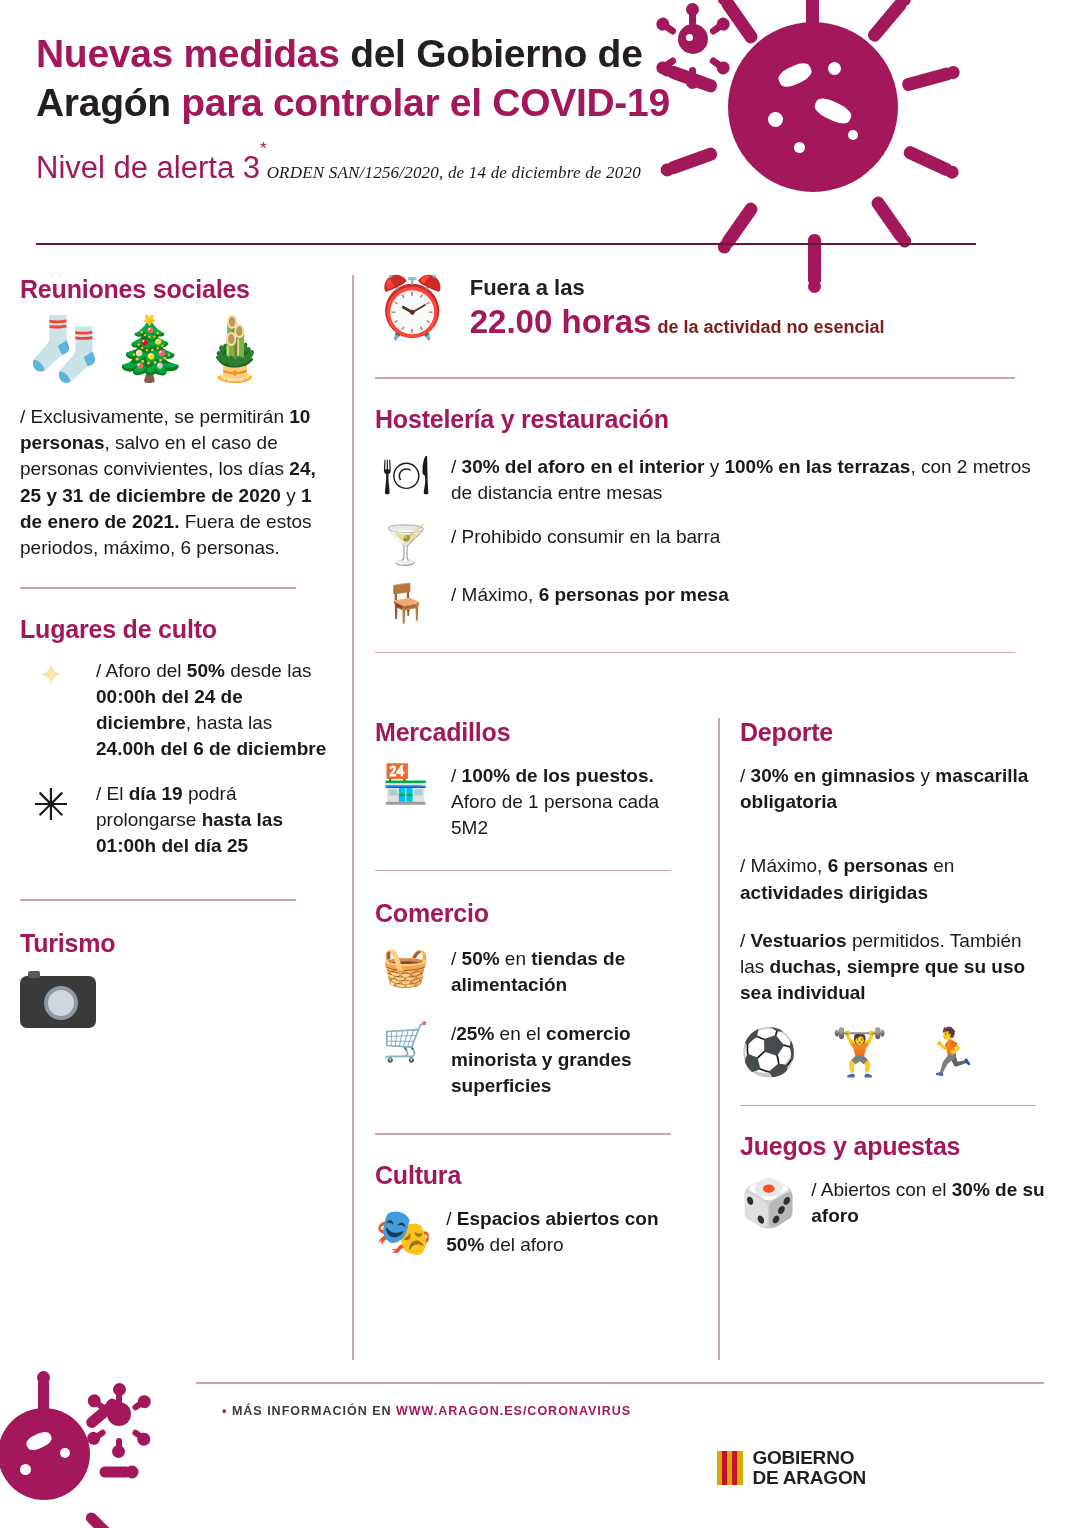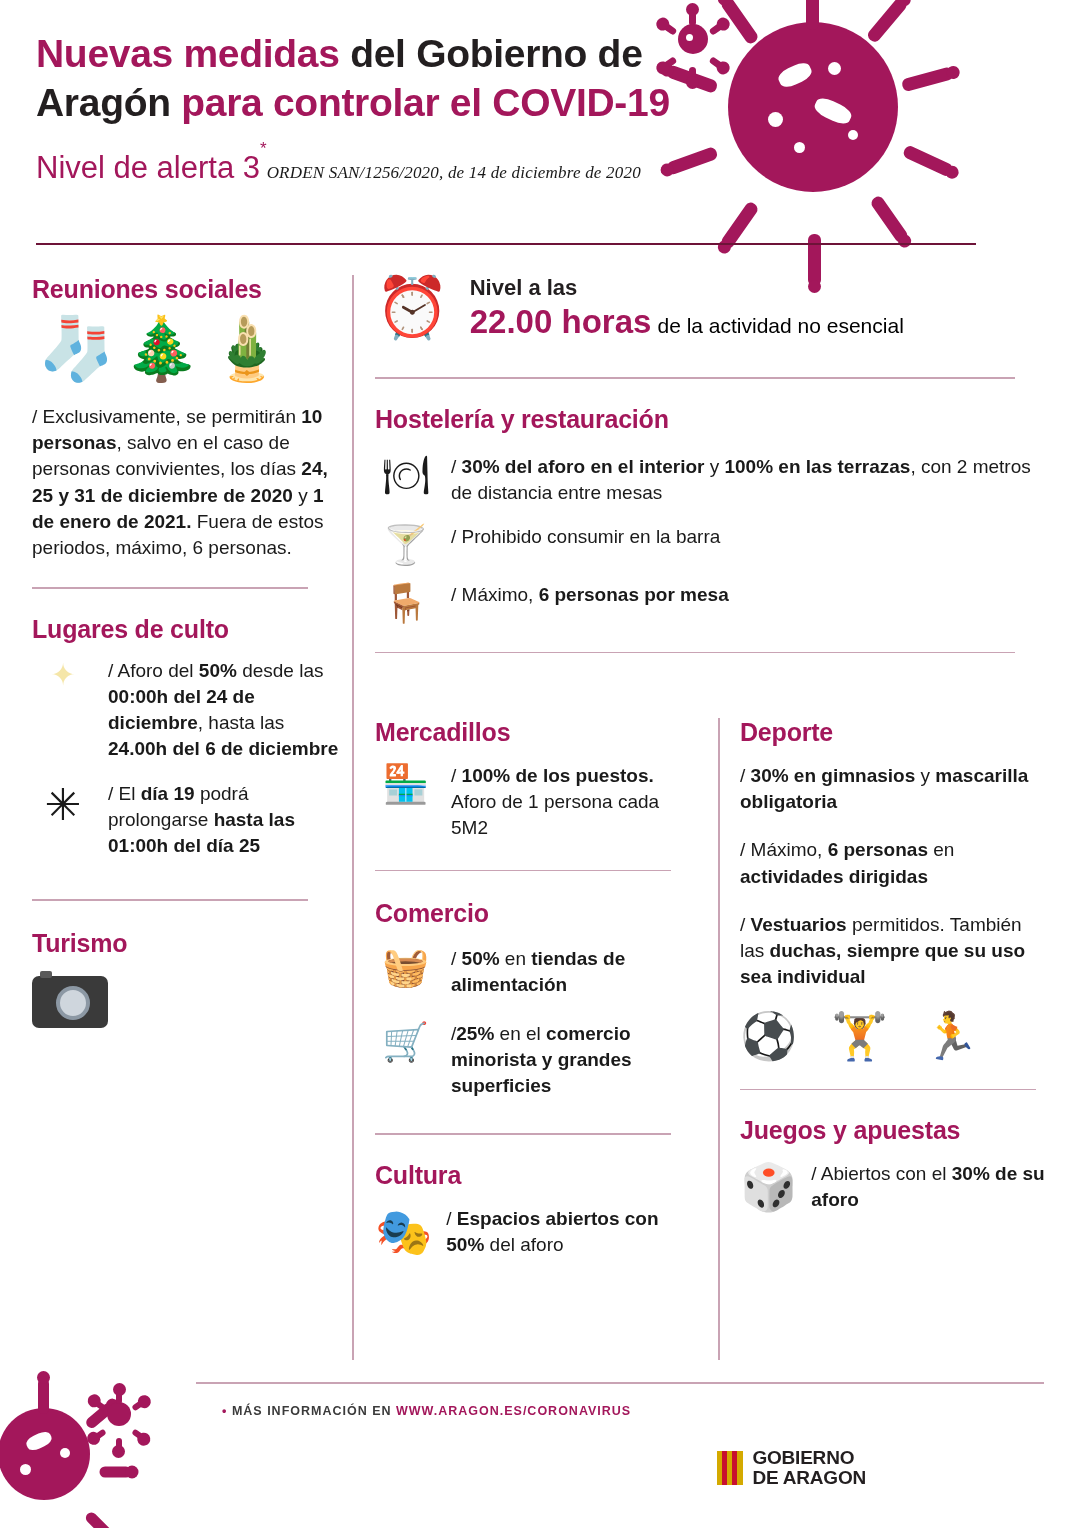--- a/index.html
+++ b/index.html
@@ -131,21 +131,21 @@
     left: 36px;
     width: 940px;
     height: 2px;
     background: #6d1338;
   }
 
   
   .col-left {
     position: absolute;
     top: 275px;
-    left: 32px;
+    left: 20px;
     width: 310px;
   }
   .divider-v {
     position: absolute;
     width: 1.5px;
     background: #c9a3b4;
   }
   #vline-left {
     top: 275px;
     left: 352px;
@@ -245,23 +245,23 @@
   .cierre-line2 {
     font-size: 22px;
     margin-top: 2px;
   }
   .cierre-line2 .hours {
     color: #a3175b;
     font-weight: 700;
     font-size: 33px;
   }
   .cierre-line2 .rest {
-    font-weight: 400;
-    font-size: 21px;
-    color: #000000;
+    font-weight: 700;
+    font-size: 18px;
+    color: #7f1d1d;
   }
 
   
   .xmas-row {
     display: flex;
     align-items: flex-end;
     gap: 8px;
     margin: 6px 0 24px 6px;
     font-size: 62px;
     line-height: 1;
@@ -477,21 +477,21 @@
     <h2 class="sec" style="margin-top:28px;">Turismo</h2>
     <div class="bottom-row-item" style="margin-top:18px; align-items:center;">
       <div class="camera"></div>
     </div>
   </div>
 
   <div class="top-wide">
     <div class="clock-block">
       <div class="clock-emoji">⏰</div>
       <div>
-        <div class="cierre-line1">Nivel a las</div>
+        <div class="cierre-line1">Fuera a las</div>
         <div class="cierre-line2">
           <span class="hours">22.00 horas</span>
           <span class="rest">de la actividad no esencial</span>
         </div>
       </div>
     </div>
 
     <div class="hr-wide" style="width:640px; margin-top:36px;"></div>
 
     <h2 class="sec">Hostelería y restauración</h2>
@@ -559,21 +559,21 @@
     </div>
   </div>
 
   <div class="col-right">
     <h2 class="sec">Deporte</h2>
 
     <div class="bullet" style="margin-top:16px;">
       <span>/ </span><b>30% en gimnasios</b><span> y </span><b>mascarilla obligatoria</b>
     </div>
 
-    <div class="bullet" style="margin-top:22px;">
+    <div class="bullet" style="margin-top:38px;">
       <span>/ Máximo, </span><b>6 personas</b><span> en </span><b>actividades dirigidas</b>
     </div>
 
     <div class="bullet" style="margin-top:22px;">
       <span>/ </span><b>Vestuarios</b><span> permitidos. También las </span><b>duchas, siempre que su uso sea individual</b>
     </div>
 
     <div class="sports-row">
       <span>⚽</span>
       <span>🏋</span>

